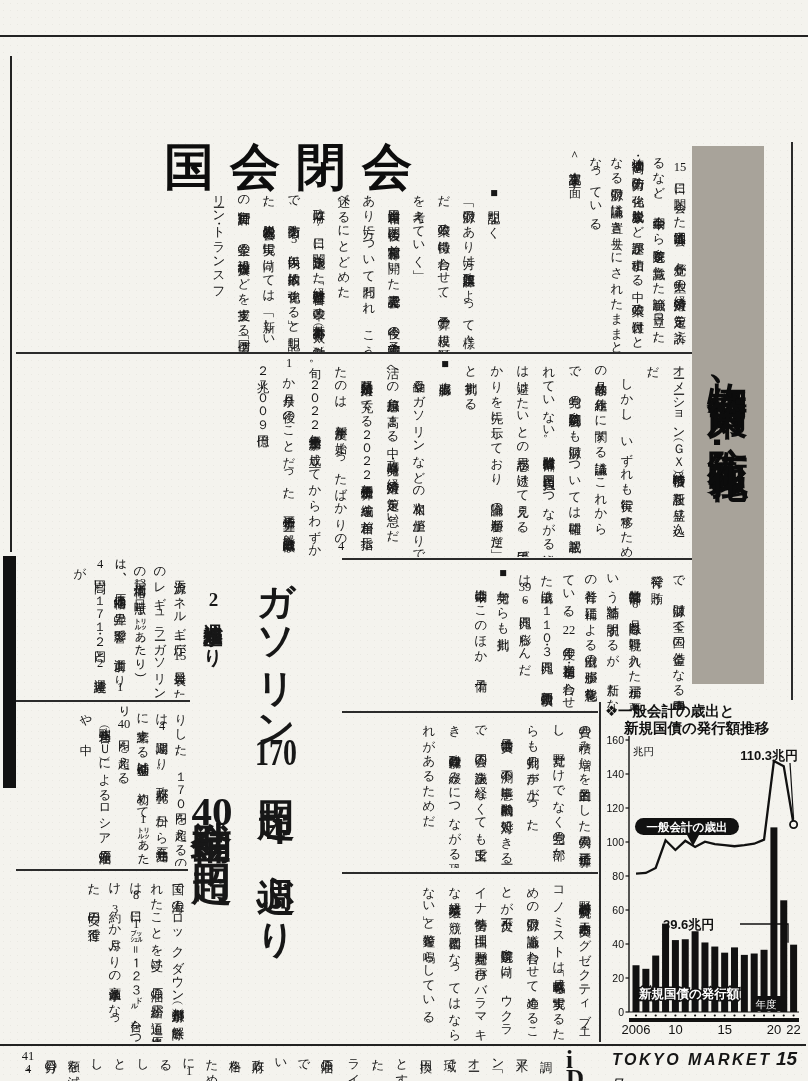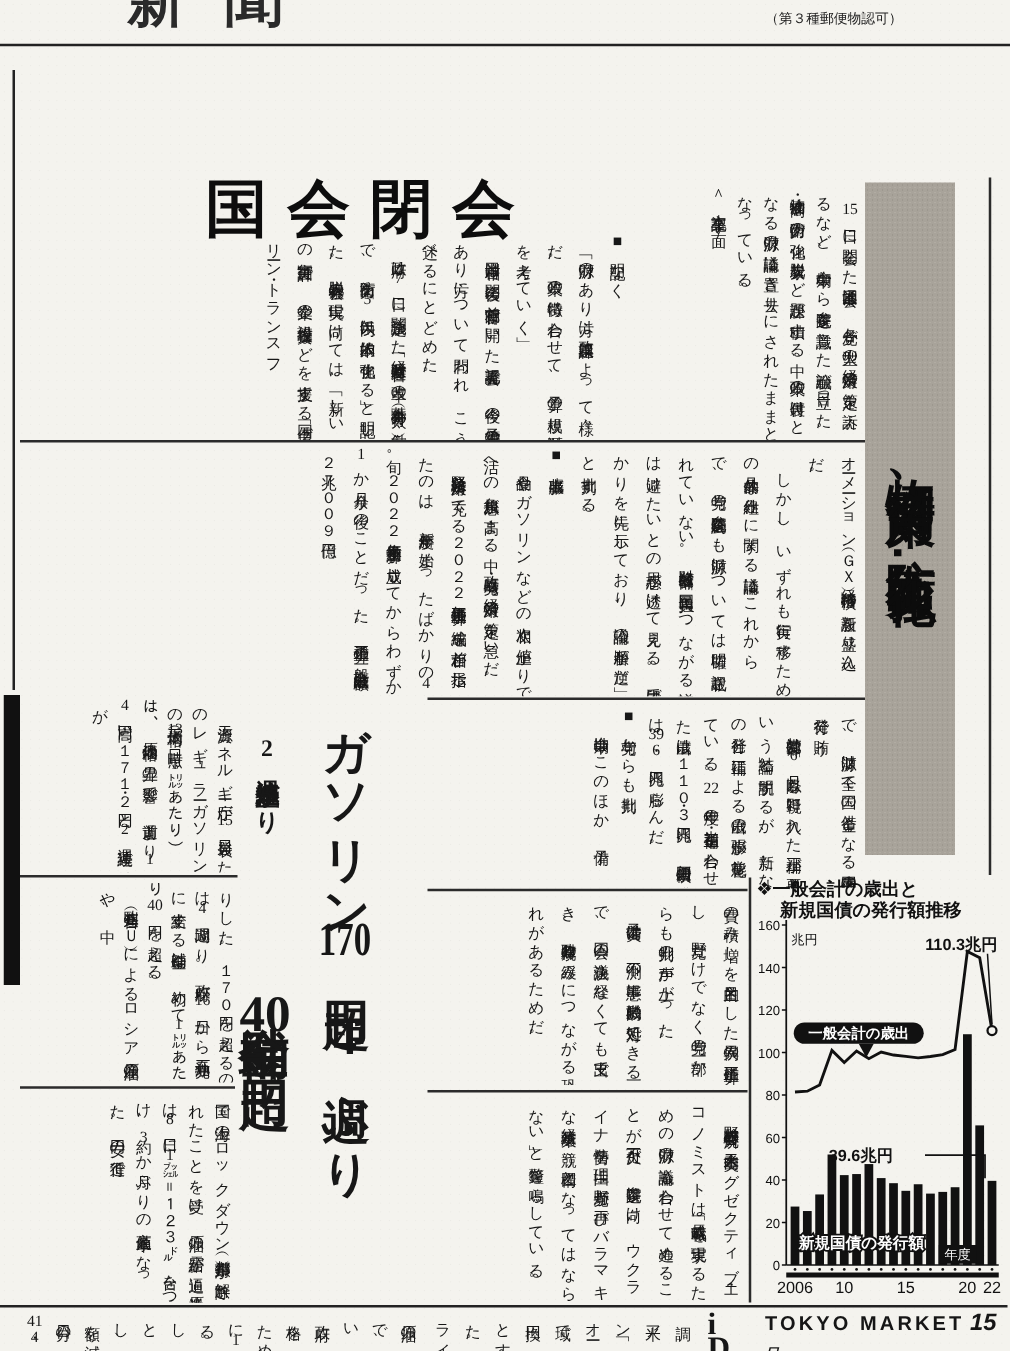--- a/index.html
+++ b/index.html
@@ -35,35 +35,31 @@
     background-image:radial-gradient(#918c83 14%, transparent 15%),
                      radial-gradient(#bab5ac 14%, transparent 15%);
     background-size:4px 4px;
     background-position:0 0,2px 2px;
   }
   #banner .v{
     font-weight:900;font-size:40px;line-height:72px;letter-spacing:4px;
     height:100%;width:100%;text-align:center;color:#0c0c0c;
   }
   .serif-head{font-weight:bold;}
-  #market-title{font-weight:bold;letter-spacing:2.5px;font-size:16px;}
+  #market-title{font-style:italic;font-weight:bold;letter-spacing:2.5px;font-size:16px;}
   #market-date{font-style:italic;font-weight:bold;font-size:19px;}
   #market-date small{font-size:11px;}
   #id-logo{font-family:"Liberation Serif","DejaVu Serif",serif;font-weight:bold;font-size:25px;line-height:19px;white-space:pre-line;}
   svg text{font-family:"Liberation Sans","DejaVu Sans",sans-serif;}
 </style>
 </head>
 <body>
 
 <div id="page">
 
-  <div class="abs" style="left:0;top:0;width:808px;height:35px;overflow:hidden;">
-    <div class="abs gothic" style="left:102px;top:-30px;font-size:46px;font-weight:bold;letter-spacing:32px;color:#2a2a2a;">新聞</div>
-    <div class="abs" style="left:612px;top:7px;font-size:11px;color:#222;">（第３種郵便物認可）</div>
-  </div>
   <div class="abs" style="left:0;top:35px;width:808px;height:2px;background:#222;"></div>
 
 
   <div class="abs gothic" style="left:164px;top:134px;font-size:50px;font-weight:900;letter-spacing:16px;color:#0d0d0d;">国会閉会</div>
 
   <div id="banner" class="abs" style="left:692px;top:146px;width:72px;height:538px;">
     <div class="v gothic">物価高対策、防衛力強化…</div>
   </div>
 
   <div class="abs rule-v" style="left:791px;top:142px;height:558px;"></div>

